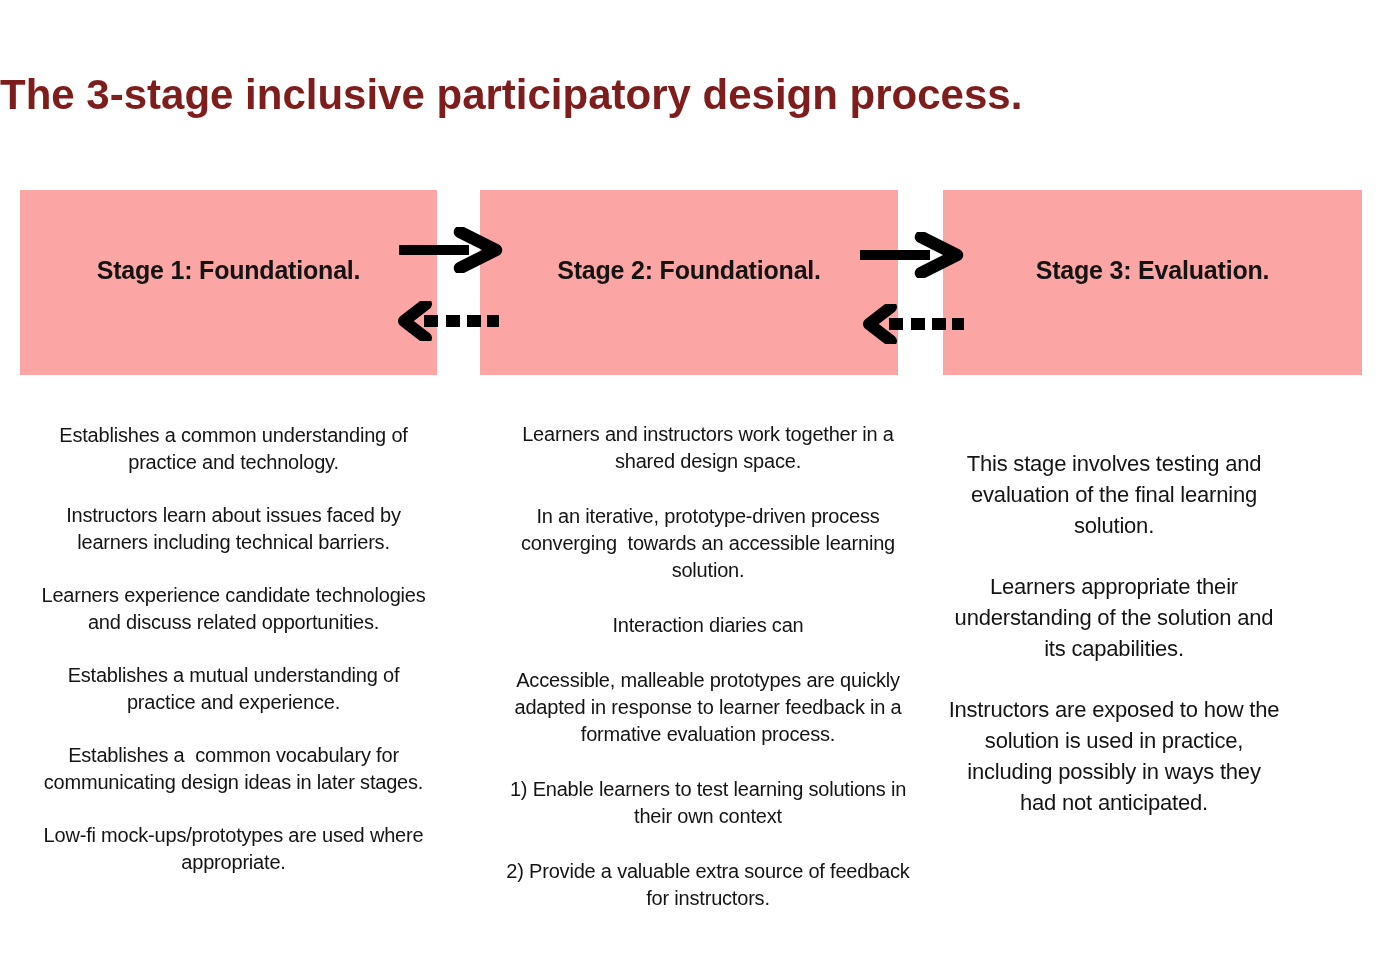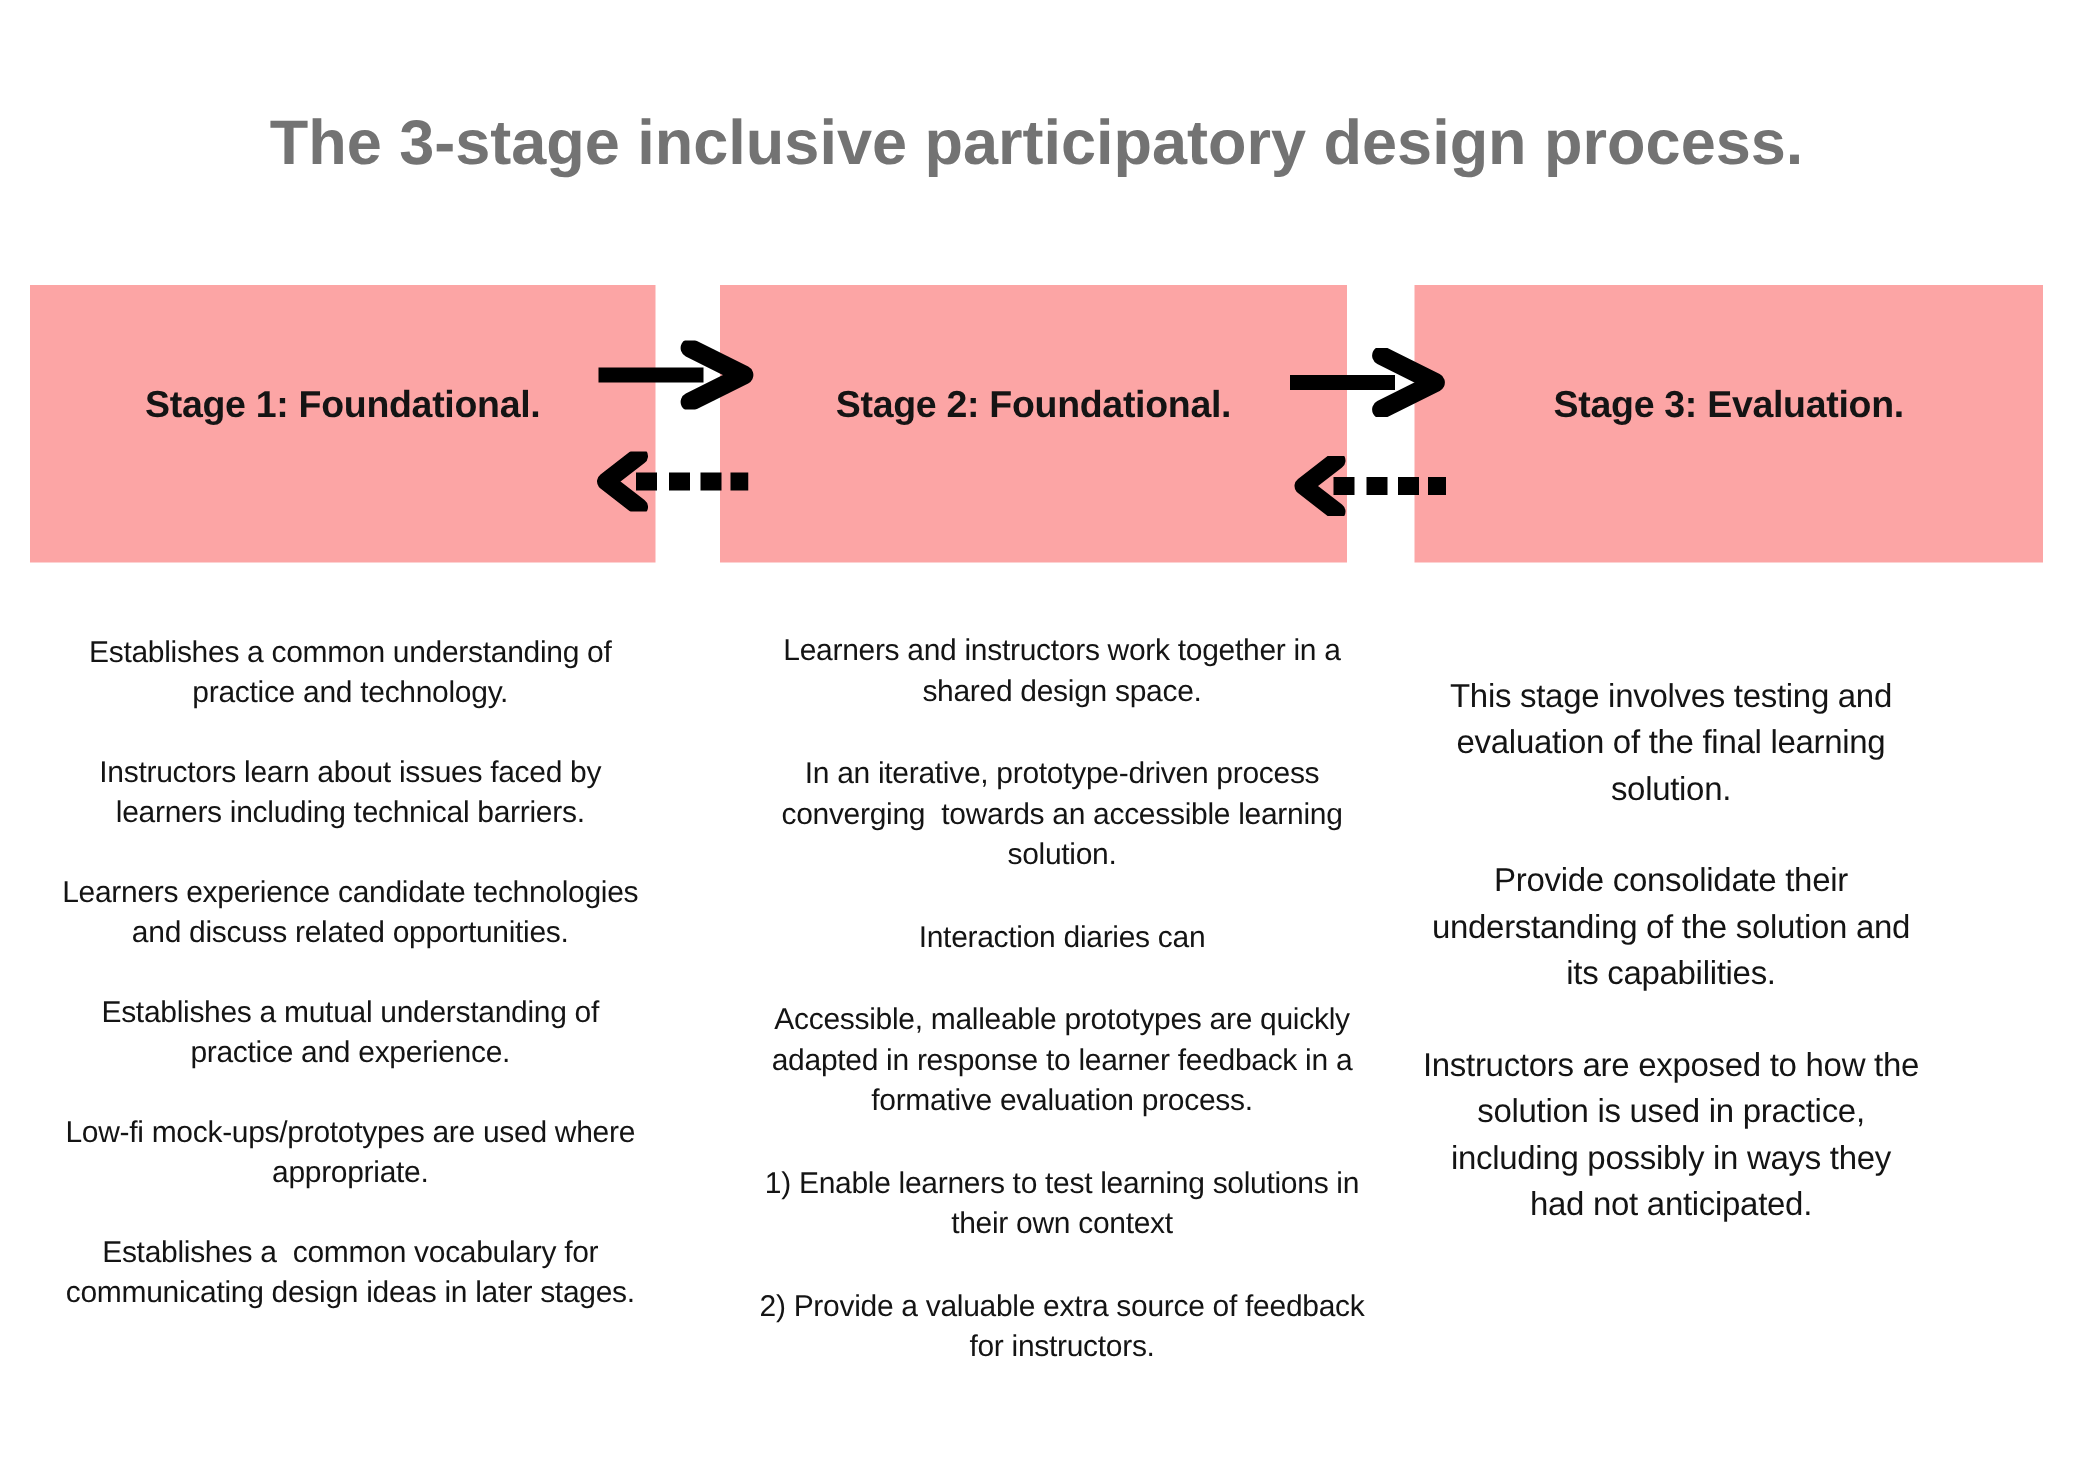--- a/index.html
+++ b/index.html
@@ -11,25 +11,24 @@
     font-family: "Liberation Sans", sans-serif;
     color: #141414;
     overflow: hidden;
   }
   .title {
     position: absolute;
     top: 74px;
     left: 0;
     width: 100%;
     margin: 0;
-    text-align: center;
     font-size: 42px;
     line-height: 1;
     font-weight: 700;
-    color: #737373;
+    color: #7f1d1d;
     letter-spacing: 0;
   }
   .stage-box {
     position: absolute;
     top: 190px;
     height: 185px;
     background: #fca5a5;
     display: flex;
     align-items: center;
     justify-content: center;
@@ -113,24 +112,24 @@
 
   <div class="notes col1">
     <p>Establishes a common understanding of
 practice and technology.</p>
     <p>Instructors learn about issues faced by
 learners including technical barriers.</p>
     <p>Learners experience candidate technologies
 and discuss related opportunities.</p>
     <p>Establishes a mutual understanding of
 practice and experience.</p>
+    <p>Establishes a  common vocabulary for
+communicating design ideas in later stages.</p>
     <p>Low-fi mock-ups/prototypes are used where
 appropriate.</p>
-    <p>Establishes a  common vocabulary for
-communicating design ideas in later stages.</p>
   </div>
 
   <div class="notes col2">
     <p>Learners and instructors work together in a
 shared design space.</p>
     <p>In an iterative, prototype-driven process
 converging  towards an accessible learning
 solution.</p>
     <p>Interaction diaries can</p>
     <p>Accessible, malleable prototypes are quickly
@@ -139,21 +138,21 @@
     <p>1) Enable learners to test learning solutions in
 their own context</p>
     <p>2) Provide a valuable extra source of feedback
 for instructors.</p>
   </div>
 
   <div class="notes col3">
     <p>This stage involves testing and
 evaluation of the final learning
 solution.</p>
-    <p>Provide consolidate their
+    <p>Learners appropriate their
 understanding of the solution and
 its capabilities.</p>
     <p>Instructors are exposed to how the
 solution is used in practice,
 including possibly in ways they
 had not anticipated.</p>
   </div>
 
 </div>
 

